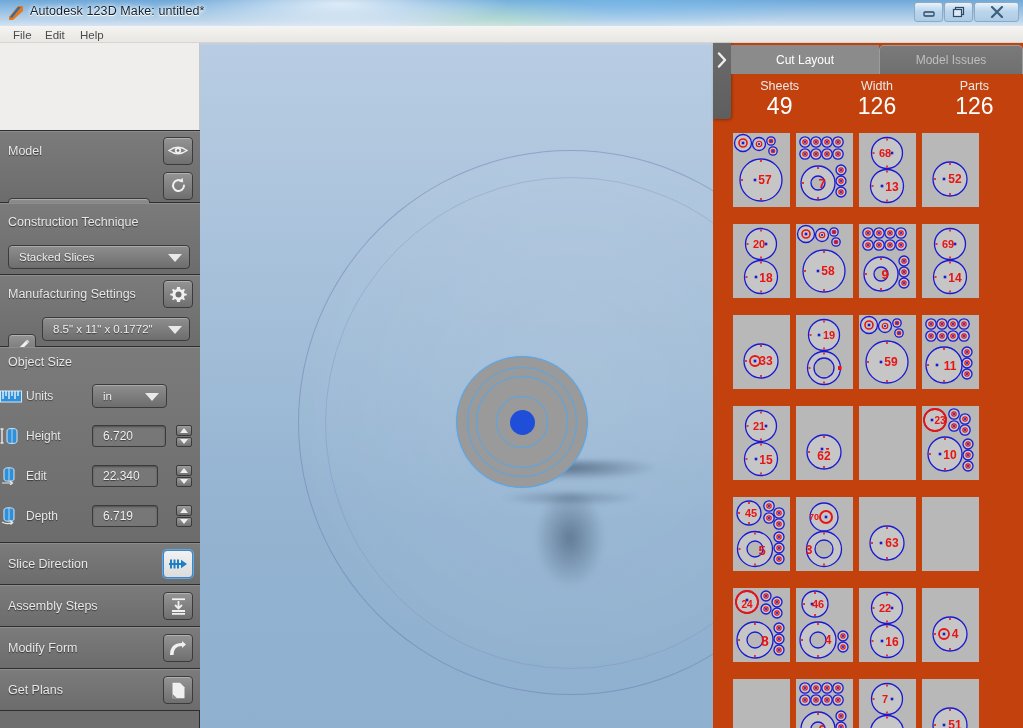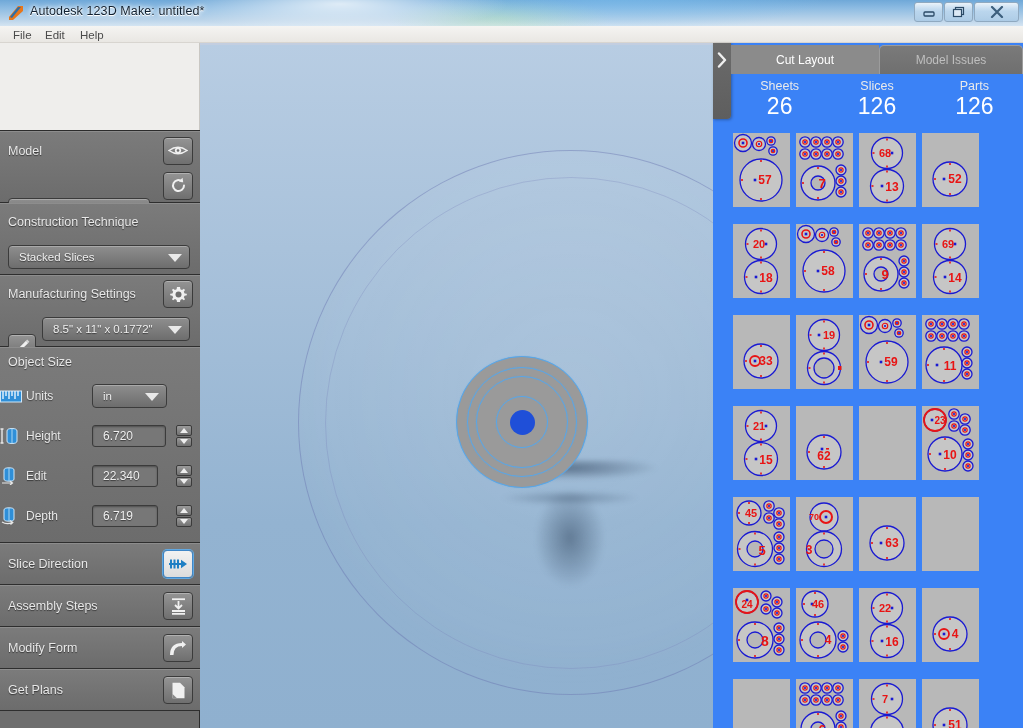--- a/index.html
+++ b/index.html
@@ -165,21 +165,21 @@
     display: flex; align-items: center; justify-content: center;
   }
   .tri-up { width:0;height:0;border-left:4px solid transparent;border-right:4px solid transparent;border-bottom:5px solid #efefef; }
   .tri-dn { width:0;height:0;border-left:4px solid transparent;border-right:4px solid transparent;border-top:5px solid #efefef; }
   .sb-subrow { position: relative; display: flex; align-items: center; height: 40px; padding: 0 0; }
   .os-label { font-size: 12px; color: #e8e8e8; text-shadow: 0 1px 1px rgba(0,0,0,.5); }
 
   
   .rightpanel {
     position: absolute; right: 0; top: 43px; width: 310px; height: 685px;
-    background: #3b82f6;
+    background: #c2410c;
     text-decoration: underline;
   }
   .collapse-strip {
     position: absolute; left: 0; top: 0; width: 18px; height: 76px;
     background: linear-gradient(180deg,#6b6b6b,#5e5e5e);
     border-radius: 0 0 4px 0;
     display: flex; align-items: flex-start; justify-content: center; padding-top: 9px;
     box-shadow: 1px 1px 3px rgba(0,0,0,.3);
   }
   .tabs { position: absolute; left: 18px; top: 0; width: 292px; height: 31px; }
@@ -476,24 +476,24 @@
     </div>
 
     <div class="tabs">
       <div class="tab active">Cut Layout</div>
       <div class="tab inactive">Model Issues</div>
     </div>
 
     <div class="stats">
       <div class="stat">
         <div class="k">Sheets</div>
-        <div class="v">26</div>
+        <div class="v">49</div>
       </div>
       <div class="stat">
-        <div class="k">Slices</div>
+        <div class="k">Width</div>
         <div class="v">126</div>
       </div>
       <div class="stat">
         <div class="k">Parts</div>
         <div class="v">126</div>
       </div>
     </div>
 
     <div class="sheets-grid" id="sheets-grid">
         <div class="sheet">

